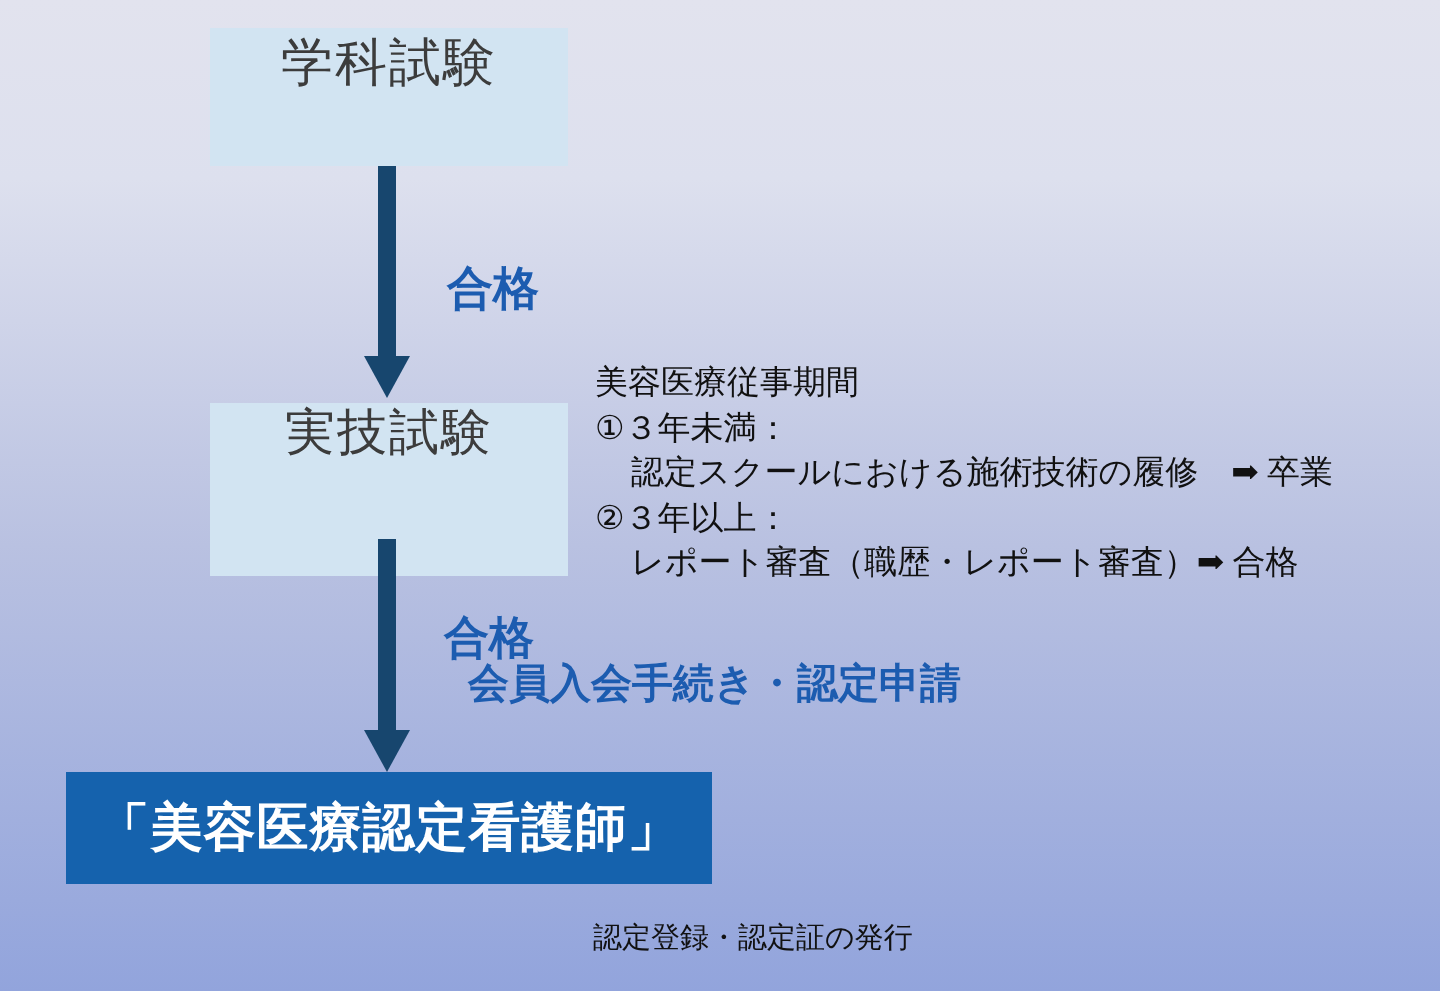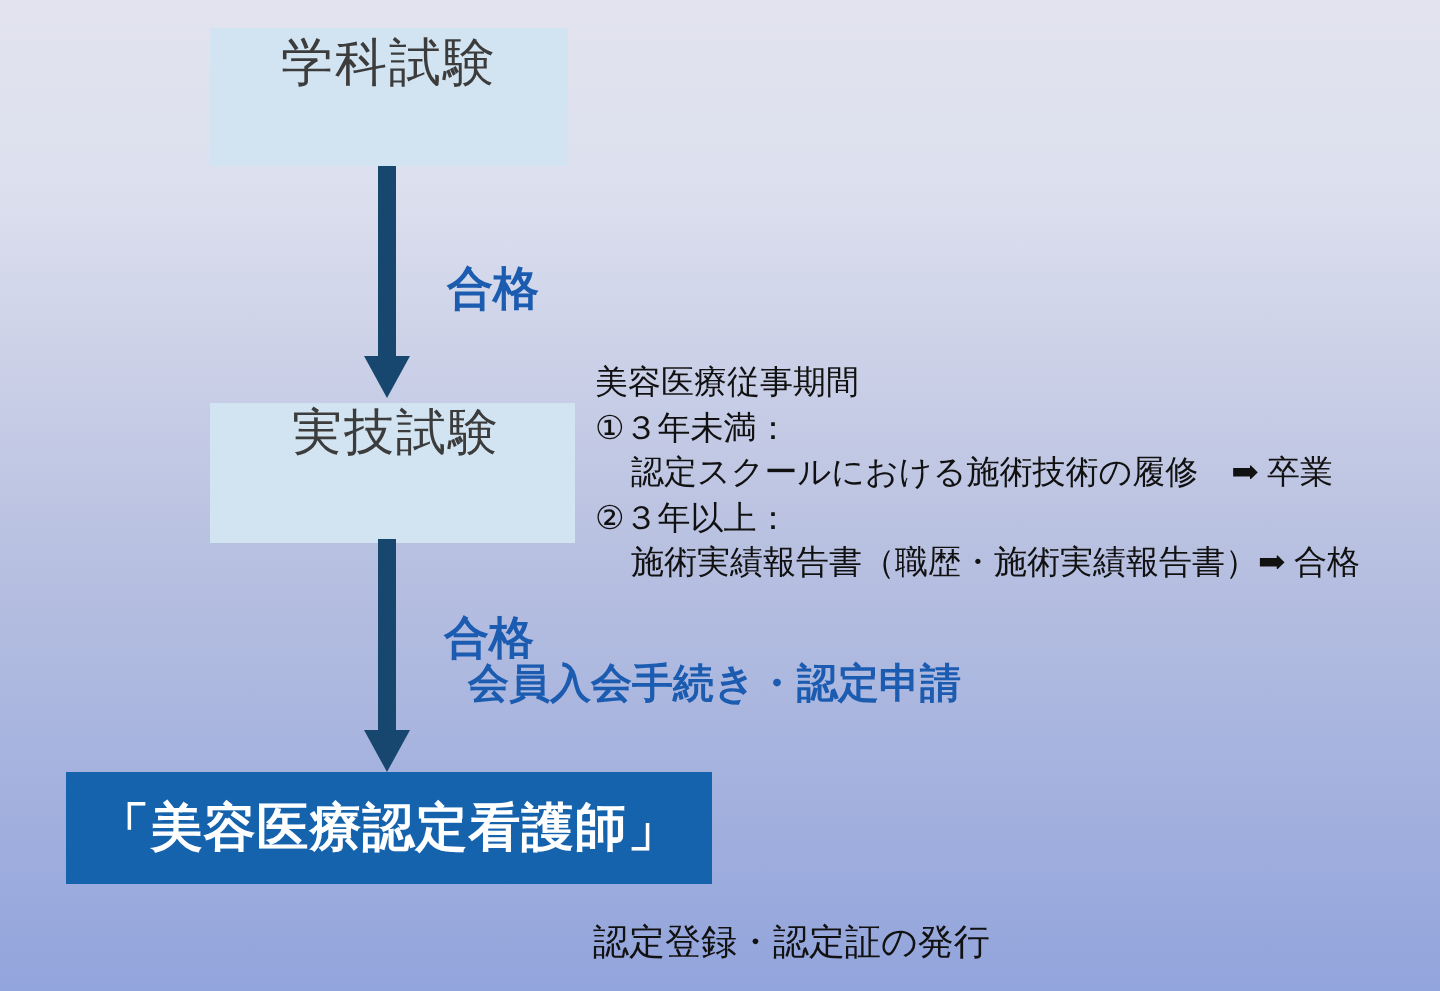--- a/index.html
+++ b/index.html
@@ -21,21 +21,21 @@
   .light-box{
     position:absolute;
     background:var(--light-box-bg,#d2e4f2);
     color:var(--light-box-text,#3c3c3c);
     display:flex;flex-direction:column;
     align-items:center;
     text-align:center;
     font-weight:normal;
   }
   #box-step1{left:210px;top:28px;width:358px;height:138px;font-size:52px;letter-spacing:2px;}
-  #box-step2{left:210px;top:403px;width:358px;height:140px;padding-left:7px;}
+  #box-step2{left:210px;top:403px;width:358px;height:173px;}
   #box-step2 .line1{font-size:50px;line-height:58px;letter-spacing:2px;}
   #box-step2 .line2{font-size:42px;line-height:52px;}
   
   #box-step3{
     position:absolute;left:66px;top:772px;width:646px;height:112px;
     background:var(--primary-box-bg,#1562ad);
     color:var(--primary-box-text,#ffffff);
     display:flex;align-items:center;justify-content:center;
     font-weight:bold;font-size:52px;letter-spacing:1px;
   }
@@ -76,21 +76,21 @@
   .side-note .bold-line{
     font-weight:normal;
     font-family:"Liberation Sans","DejaVu Sans",sans-serif;
   }
   .side-note .detail-line{padding-left:36px;}
   
   #caption{
     position:absolute;left:593px;top:918px;
     font-family:"Liberation Serif","DejaVu Serif",serif;
     color:var(--body-text,#111111);
-    font-size:36px;white-space:nowrap;
+    font-size:29px;white-space:nowrap;
   }
 </style>
 </head>
 <body>
 
 <div class="canvas">
 
   <div class="light-box" id="box-step1">
     <span>学科試験</span>
   </div>
@@ -104,21 +104,21 @@
 
   <div class="light-box" id="box-step2">
     <span class="line1">実技試験</span>
   </div>
 
   <div class="side-note">
     <div>美容医療従事期間</div>
     <div class="bold-line">①３年未満：</div>
     <div class="detail-line">認定スクールにおける施術技術の履修　➡ 卒業</div>
     <div class="bold-line">②３年以上：</div>
-    <div class="detail-line">施術実績報告書（職歴・施術実績報告書）➡ 合格</div>
+    <div class="detail-line">レポート審査（職歴・レポート審査）➡ 合格</div>
   </div>
 
   <div class="v-arrow" id="arrow2">
     <div class="shaft"></div>
     <div class="head"></div>
   </div>
 
   <div class="edge-label" id="pass2">合格</div>
   <div class="edge-label" id="member">会員入会手続き・認定申請</div>
 

